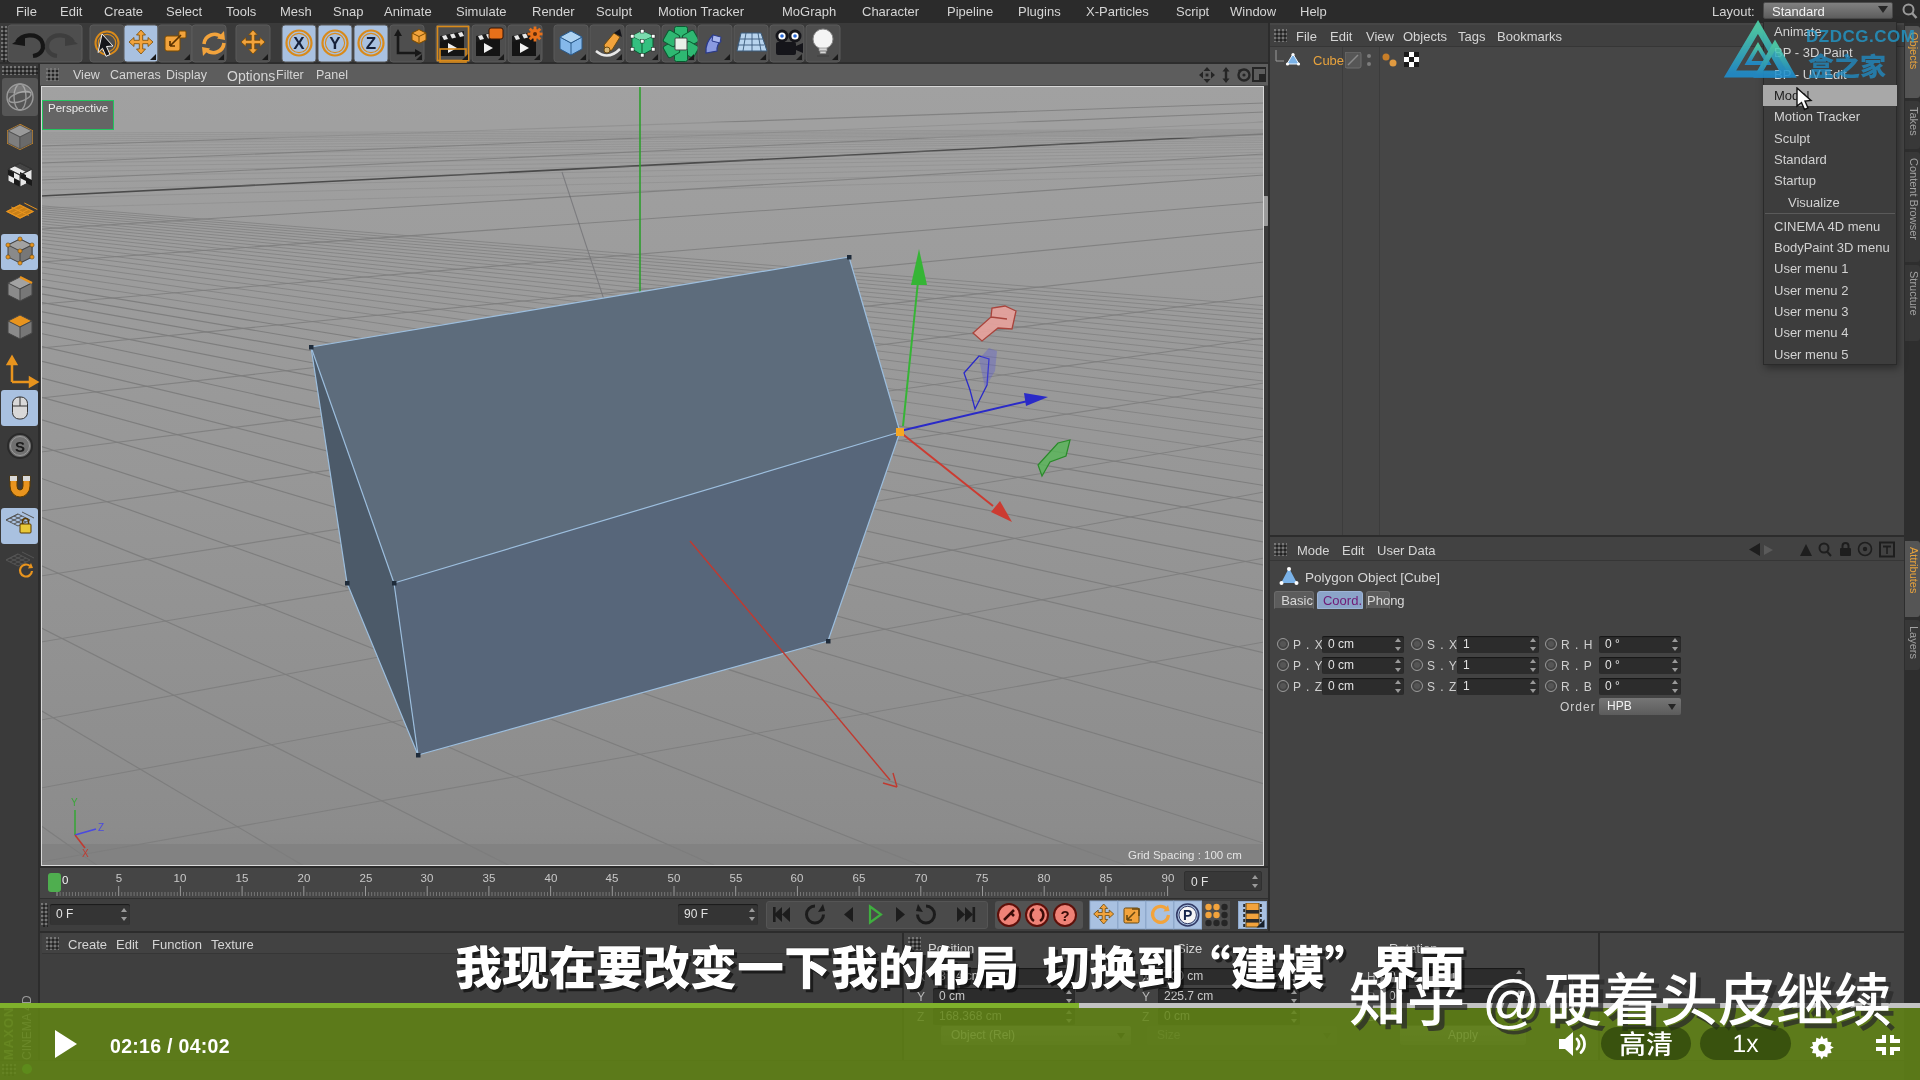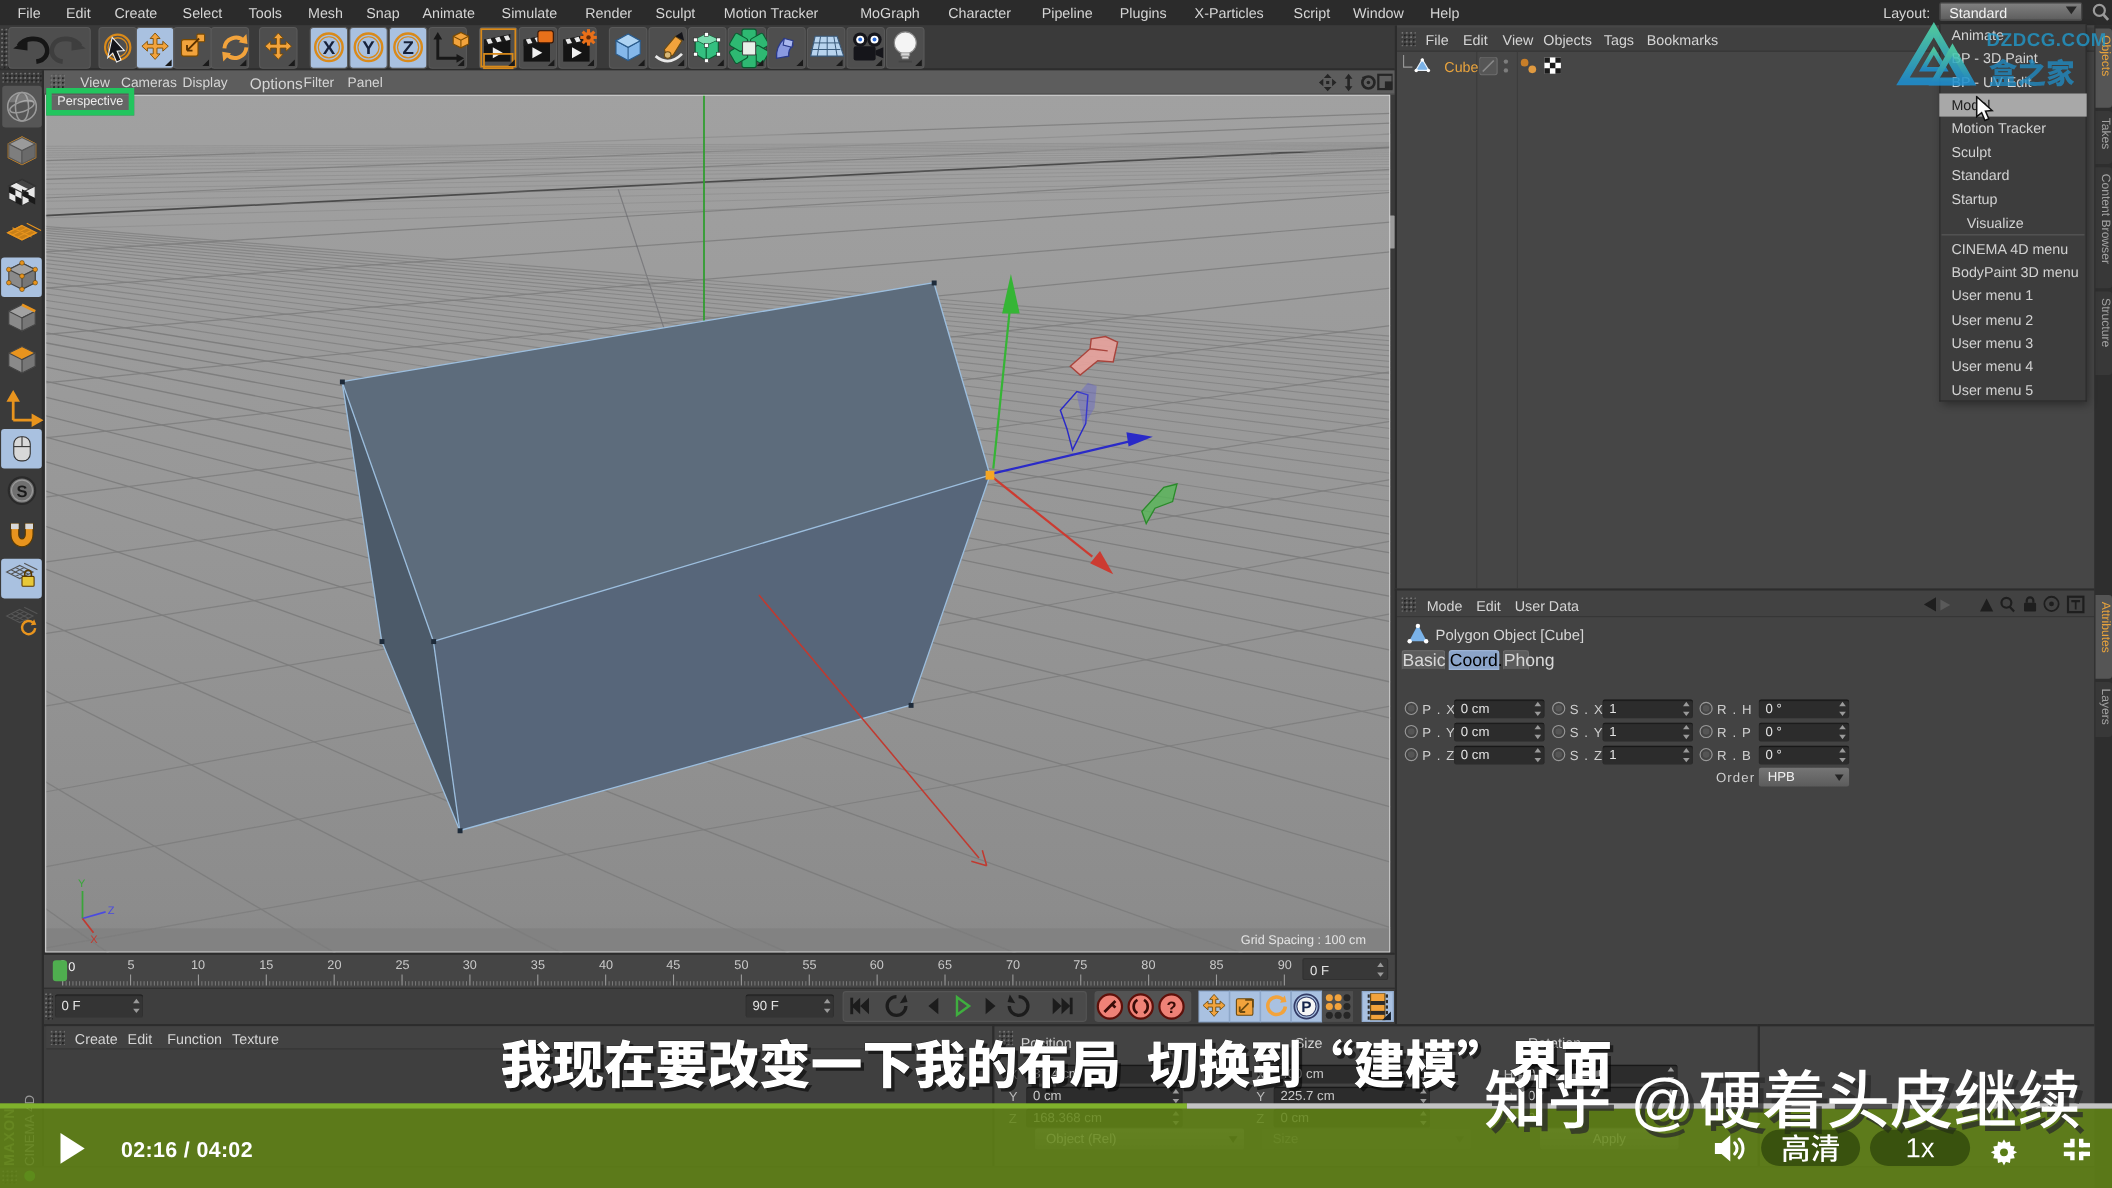--- a/index.html
+++ b/index.html
@@ -7,21 +7,21 @@
 #root{position:absolute;left:0;top:0;width:1920px;height:1080px}
 .mtxt{color:#d5d5d5;font-size:13px;white-space:nowrap}
 .grip{background-image:radial-gradient(circle at 1px 1px,#777 0.8px,transparent 1px),radial-gradient(circle at 3px 3px,#232323 0.8px,transparent 1px);background-size:4px 4px}
 .field{position:absolute;height:17px;background:#2c2c2c;border-radius:2px;color:#e3e3e3;font-size:12px;line-height:17px;padding-left:6px;box-shadow:inset 0 1px 1px rgba(0,0,0,.5)}
 .step{position:absolute;right:2px;top:2px;width:9px;height:13px;display:flex;flex-direction:column;align-items:center;justify-content:space-between}
 .step:before{content:"";border-left:3.5px solid transparent;border-right:3.5px solid transparent;border-bottom:4.5px solid #9a9a9a}
 .step:after{content:"";border-left:3.5px solid transparent;border-right:3.5px solid transparent;border-top:4.5px solid #9a9a9a}
 .radio{position:absolute;width:12px;height:12px;border-radius:50%;background:#555;border:1.5px solid #999;box-shadow:inset 0 0 0 2px #444}
 .flab{position:absolute;color:#cfcfcf;font-size:12px;letter-spacing:1px;white-space:nowrap}
 .secbar{position:absolute;left:1272px;width:616px;height:16px;background:#565656;border-radius:2px;color:#e2e2e2;font-size:12.5px;line-height:16px}
-.tab{position:absolute;top:591px;height:18px;background:#5c5c5c;border:1px solid #6a6a6a;border-bottom-color:#444;border-radius:3px 3px 0 0;color:#d8d8d8;font-size:16px;text-align:left;line-height:17px}
+.tab{position:absolute;top:591px;height:18px;background:#5c5c5c;border:1px solid #6a6a6a;border-bottom-color:#444;border-radius:3px 3px 0 0;color:#d8d8d8;font-size:13px;text-align:right;line-height:17px}
 .ditem{position:absolute;left:1763px;width:134px;height:21.4px;color:#d2d2d2;font-size:13px;line-height:21px;padding-left:11px}
 </style></head><body>
 <div id="root">
 <div class="abs" style="left:0;top:0;width:1920px;height:23px;background:#2b2b2b"></div>
 <div class="abs mtxt" style="left:16px;top:4px">File</div>
 <div class="abs mtxt" style="left:60px;top:4px">Edit</div>
 <div class="abs mtxt" style="left:104px;top:4px">Create</div>
 <div class="abs mtxt" style="left:166px;top:4px">Select</div>
 <div class="abs mtxt" style="left:226px;top:4px">Tools</div>
 <div class="abs mtxt" style="left:280px;top:4px">Mesh</div>
@@ -140,21 +140,21 @@
       </g>
 </svg>
 <svg class="abs" style="left:1279px;top:566px" width="22" height="22">
       <path d="M10,2 l8,15 h-16z" fill="#7ab2e8"></path>
       <circle cx="10" cy="3" r="2" fill="#fff"></circle>
       <circle cx="2.5" cy="17" r="2" fill="#fff"></circle>
       <circle cx="17.5" cy="17" r="2" fill="#fff"></circle>
     </svg>
 <div class="abs" style="left:1305px;top:570px;color:#d6d6d6;font-size:13.5px">Polygon Object [Cube]</div>
 <div class="tab" style="left:1274px;width:40px">Basic</div>
-<div class="tab" style="left:1317px;width:46px;background:#8ba4c9;color:#000000;border-color:#9db4d6">Coord.</div>
+<div class="tab" style="left:1317px;width:46px;background:#8ba4c9;color:#701a75;border-color:#9db4d6">Coord.</div>
 <div class="tab" style="left:1366px;width:24px">Phong</div>
 <div class="radio" style="left:1277px;top:638px"></div>
 <div class="flab" style="left:1293px;top:638px">P . X</div>
 <div class="field" style="left:1322px;top:636px;width:82px">0 cm<span class="step"></span></div>
 <div class="radio" style="left:1411px;top:638px"></div>
 <div class="flab" style="left:1427px;top:638px">S . X</div>
 <div class="field" style="left:1457px;top:636px;width:82px">1<span class="step"></span></div>
 <div class="radio" style="left:1545px;top:638px"></div>
 <div class="flab" style="left:1561px;top:638px">R . H</div>
 <div class="field" style="left:1599px;top:636px;width:82px">0 °<span class="step"></span></div>
@@ -831,21 +831,21 @@
       <g font-family="Liberation Sans" font-size="10">
         <line x1="34" y1="724" x2="34" y2="749" stroke="#3aa53a" stroke-width="1.6"></line>
         <text x="30" y="720" fill="#3aa53a">Y</text>
         <line x1="34" y1="749" x2="55" y2="743" stroke="#4a4ae0" stroke-width="1.6"></line>
         <text x="57" y="745" fill="#4a4ae0">Z</text>
         <line x1="34" y1="749" x2="44" y2="762" stroke="#c03a30" stroke-width="1.6"></line>
         <text x="41" y="771" fill="#c03a30">X</text>
       </g>
       <rect x="0.5" y="0.5" width="1222" height="779" fill="none" stroke="#d8d8d8" stroke-width="1"></rect>
     </svg>
-<div class="abs" style="left:42px;top:80px;background:rgba(90,90,90,.85);border:5px solid #22c55e;color:#ececec;font-size:11.5px;padding:1px 5px 2px">Perspective</div>
+<div class="abs" style="left:42px;top:100px;background:rgba(90,90,90,.85);border:1px solid #22c55e;color:#ececec;font-size:11.5px;padding:1px 5px 15px">Perspective</div>
 <div class="abs" style="left:1128px;top:849px;color:#e4e4e4;font-size:11.5px">Grid Spacing : 100 cm</div>
 <div class="abs" style="left:1763px;top:22px;width:134px;height:343px;background:#3d3d3d;border:1px solid #2a2a2a;border-top:none;box-shadow:2px 3px 8px rgba(0,0,0,.4)"></div>
 <div class="ditem" style="top:21.0px;">Animate</div>
 <div class="ditem" style="top:42.4px;">BP - 3D Paint</div>
 <div class="ditem" style="top:63.7px;">BP - UV Edit</div>
 <div class="ditem" style="top:85.1px;background:#a8a8a8;color:#1d1d1d;">Model</div>
 <div class="ditem" style="top:106.4px;">Motion Tracker</div>
 <div class="ditem" style="top:127.8px;">Sculpt</div>
 <div class="ditem" style="top:149.1px;">Standard</div>
 <div class="ditem" style="top:170.4px;">Startup</div>

